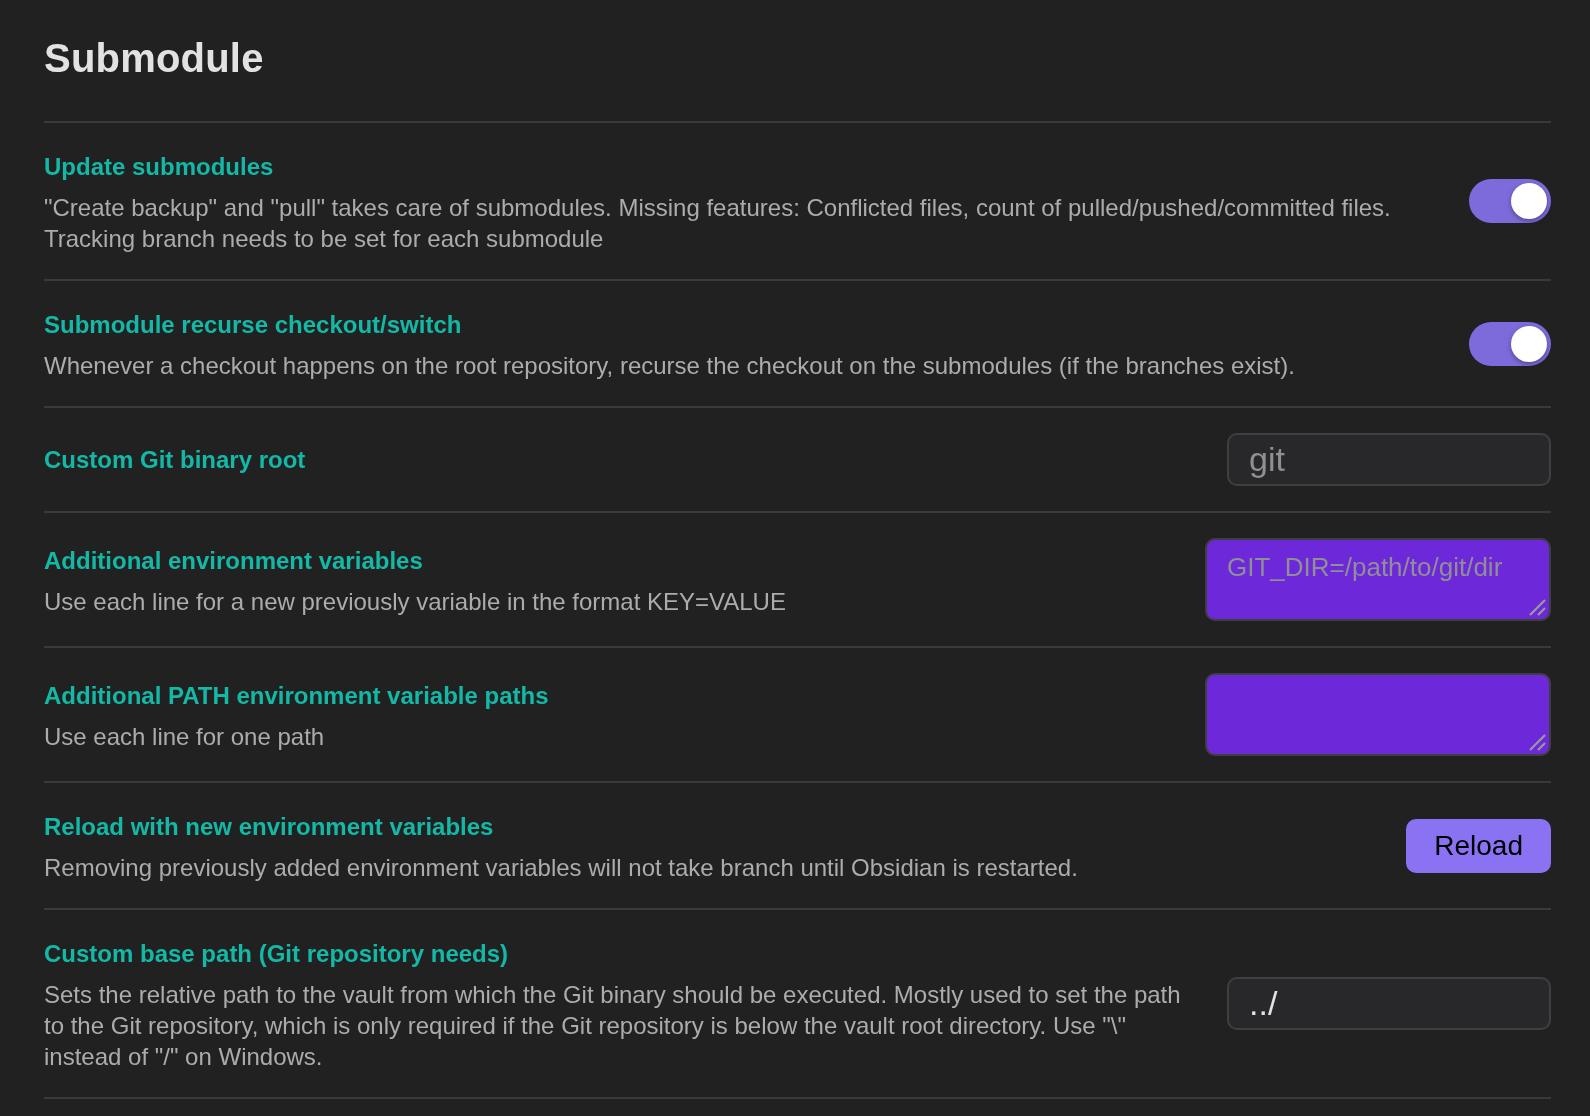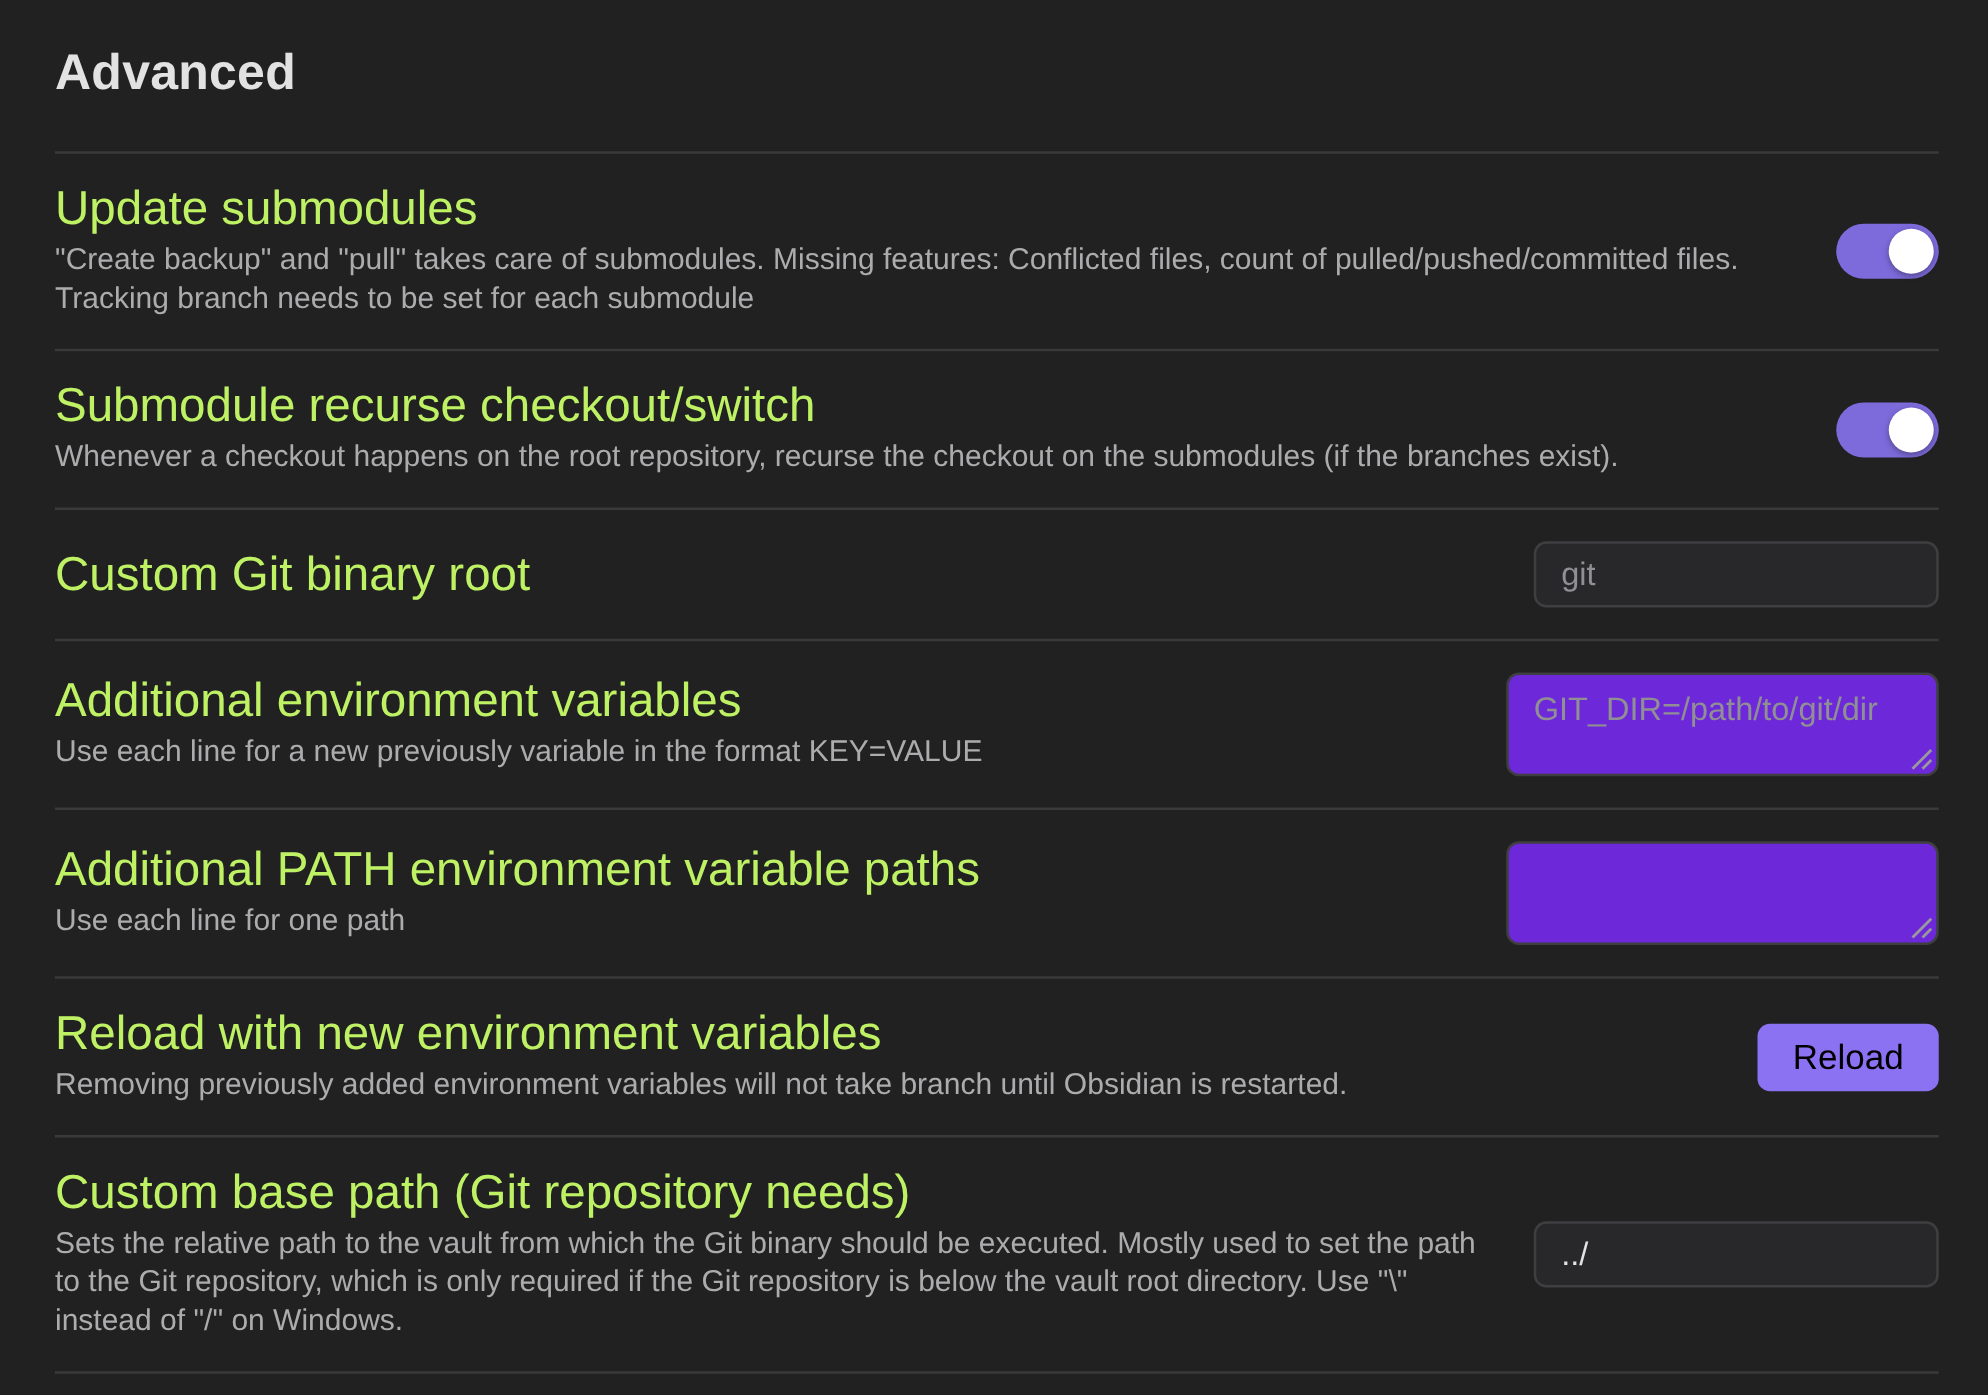--- a/index.html
+++ b/index.html
@@ -25,23 +25,23 @@
     border-bottom: 2px solid #3a3a3a;
   }
   .setting-row {
     display: flex;
     align-items: center;
     border-top: 2px solid #3a3a3a;
     padding: 25px 0;
   }
   .setting-info { flex: 1 1 auto; min-width: 0; }
   .setting-name {
-    font-size: 38px;
-    font-weight: 400;
-    color: #bef264;
+    font-size: 24px;
+    font-weight: 700;
+    color: #14b8a6;
     line-height: 38px;
   }
   .setting-desc {
     margin-top: 6px;
     font-size: 24px;
     color: #acacae;
     line-height: 31px;
   }
   .setting-control {
     flex: 0 0 auto;
@@ -69,21 +69,21 @@
     box-shadow: 0 2px 5px rgba(0,0,0,0.35);
   }
   .toggle.state-on .knob { left: auto; right: 4px; }
   
   .text-input {
     width: 324px; height: 53px;
     background: #28282a;
     border: 2px solid #3f3f42;
     border-radius: 10px;
     color: #e3e3e3;
-    font-size: 26px;
+    font-size: 34px;
     font-family: "Liberation Sans", sans-serif;
     padding: 0 20px;
     outline: none;
   }
   .text-input::placeholder { color: #8f8f94; }
   
   .textarea-wrap { position: relative; }
   .env-textarea {
     display: block;
     width: 346px; height: 83px;
@@ -118,21 +118,21 @@
     height: 54px;
     min-width: 131px;
     cursor: pointer;
   }
 </style>
 </head>
 <body>
 
 <div class="page">
 
-  <h1 class="section-title">Advanced</h1>
+  <h1 class="section-title">Submodule</h1>
 
   <div class="settings-list">
 
     <div class="setting-row">
       <div class="setting-info">
         <div class="setting-name">Update submodules</div>
         <div class="setting-desc">"Create backup" and "pull" takes care of submodules. Missing features: Conflicted files, count of pulled/pushed/committed files. Tracking branch needs to be set for each submodule</div>
       </div>
       <div class="setting-control">
         <div class="toggle state-on">

